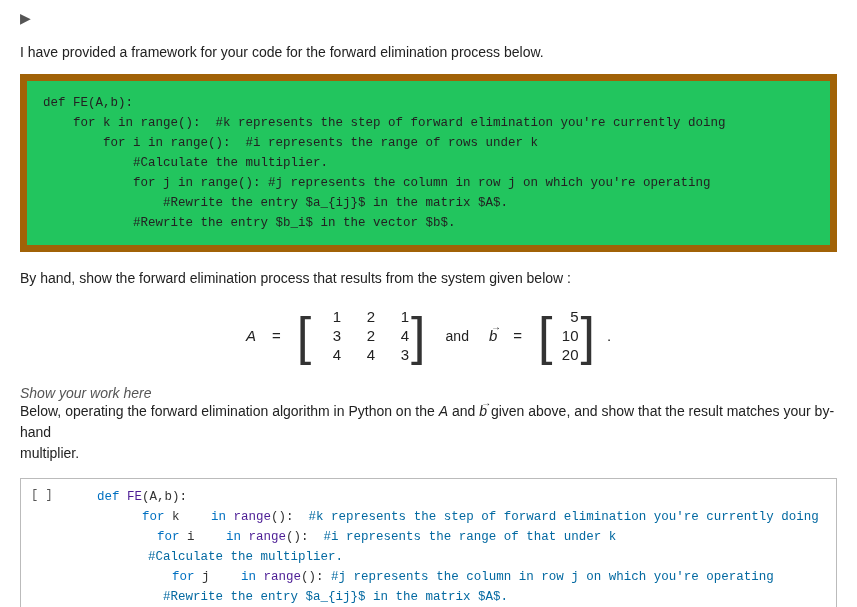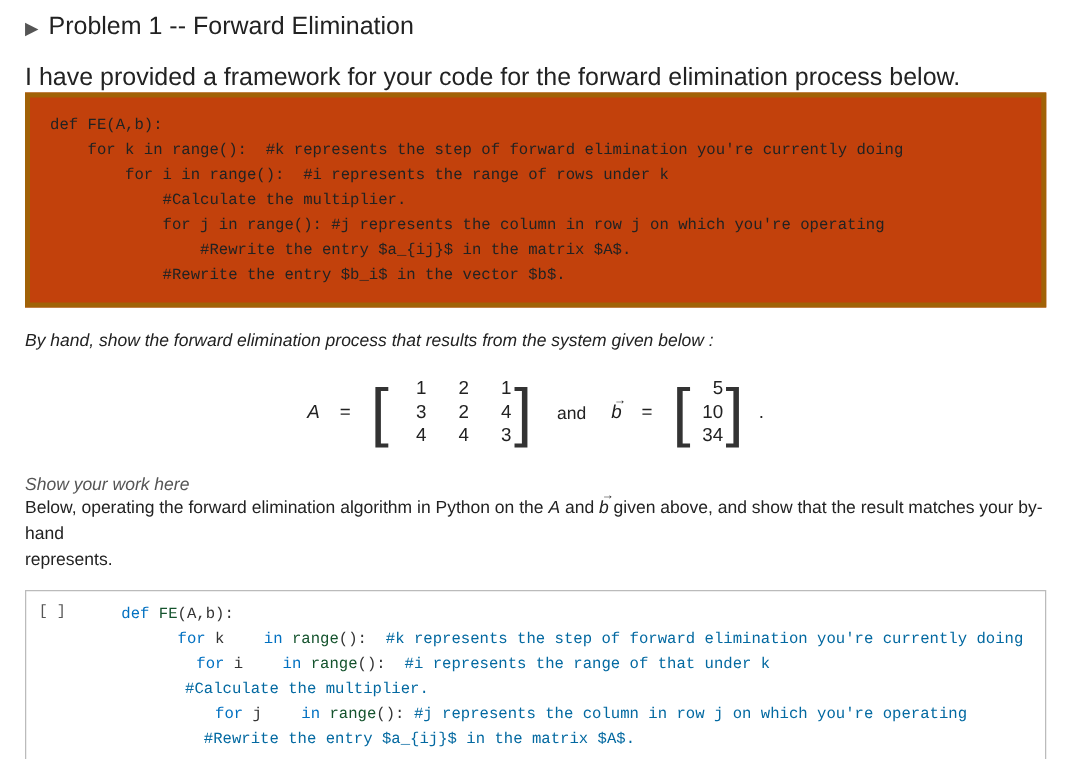--- a/index.html
+++ b/index.html
@@ -20,37 +20,37 @@
       font-size: 20px;
       font-weight: normal;
     }
 
     .problem-header .arrow {
       font-size: 14px;
       color: #555;
     }
 
     .intro-text {
-      font-size: 20px;
+      margin-bottom: 14px;
+      font-size: 14px;
     }
 
     .code-block {
-      background: #c2410c;
-      border: 4px solid #a16207;
+      background: #22c55e;
+      border: 7px solid #a16207;
       padding: 12px 16px;
       font-family: 'Courier New', Courier, monospace;
       font-size: 12.5px;
       line-height: 1.6;
       margin-bottom: 18px;
       white-space: pre;
     }
 
     .section-text {
       font-size: 14px;
-      font-style: italic;
     }
 
     .matrix-section {
       display: flex;
       align-items: center;
       justify-content: center;
       margin: 18px 0;
       gap: 10px;
       font-size: 15px;
     }
@@ -133,40 +133,39 @@
       font-family: 'Courier New', Courier, monospace;
       font-size: 12.5px;
       line-height: 1.6;
       white-space: pre;
       color: #333;
       flex: 1;
     }
 
     .cell-code .kw { color: #0070c1; margin-left: 24px; }
     .cell-code .cm { color: #0369a1; }
-    .cell-code .fn { color: #14532d; }
+    .cell-code .fn { color: #4c1d95; }
 
     .period {
       margin-left: 2px;
     }
 
     .equals-sign {
       margin: 0 6px;
     }
 
     .italic-A {
       font-style: italic;
     }
   </style>
 </head>
 <body>
 
 <div class="problem-header">
   <span class="arrow">▶</span>
-  <span>Problem 1 -- Forward Elimination</span>
 </div>
 
 <p class="intro-text">I have provided a framework for your code for the forward elimination process below.</p>
 
 <div class="code-block"><span>def FE(A,b):</span>
   <span>  for k in range():  #k represents the step of forward elimination you're currently doing</span>
     <span>    for i in range():  #i represents the range of rows under k</span>
       <span>      #Calculate the multiplier.</span>
       <span>      for j in range(): #j represents the column in row j on which you're operating</span>
         <span>        #Rewrite the entry $a_{ij}$ in the matrix $A$.</span>
@@ -199,38 +198,38 @@
   <span style="font-style:italic;position:relative;display:inline-block;">
     <span>b</span><span style="position:absolute;top:-6px;left:2px;font-size:10px;font-style:normal;">→</span>
   </span>
   <span class="equals-sign">=</span>
 
   <div class="matrix-wrapper">
     <span class="matrix-bracket-left">[</span>
     <div class="matrix-grid-b">
       <span class="matrix-cell">5</span>
       <span class="matrix-cell">10</span>
-      <span class="matrix-cell">34</span>
+      <span class="matrix-cell">20</span>
     </div>
     <span class="matrix-bracket-right">]</span>
   </div>
 
   <span class="period">.</span>
 </div>
 
 <p class="show-work">Show your work here</p>
 
 <p class="below-text">
   <span>Below, operating the forward elimination algorithm in Python on the</span>
   <span class="italic-A">A</span>
   <span>and</span>
   <span style="font-style:italic;position:relative;display:inline-block;"><span>b</span><span style="position:absolute;top:-6px;left:2px;font-size:10px;font-style:normal;">→</span></span>
   <span>given above, and show that the result matches your by-hand</span>
   <br>
-  <span>represents.</span>
+  <span>multiplier.</span>
 </p>
 
 <div class="notebook-cell">
   <div class="cell-input-marker">
     <span class="cell-marker">[ ]</span>
     <div class="cell-code"><span class="kw">def</span> <span class="fn">FE</span>(A,b):
       <span class="kw">for</span> k <span class="kw">in</span> <span class="fn">range</span>():  <span class="cm">#k represents the step of forward elimination you're currently doing</span>
         <span class="kw">for</span> i <span class="kw">in</span> <span class="fn">range</span>():  <span class="cm">#i represents the range of that under k</span>
           <span class="cm">#Calculate the multiplier.</span>
           <span class="kw">for</span> j <span class="kw">in</span> <span class="fn">range</span>(): <span class="cm">#j represents the column in row j on which you're operating</span>

